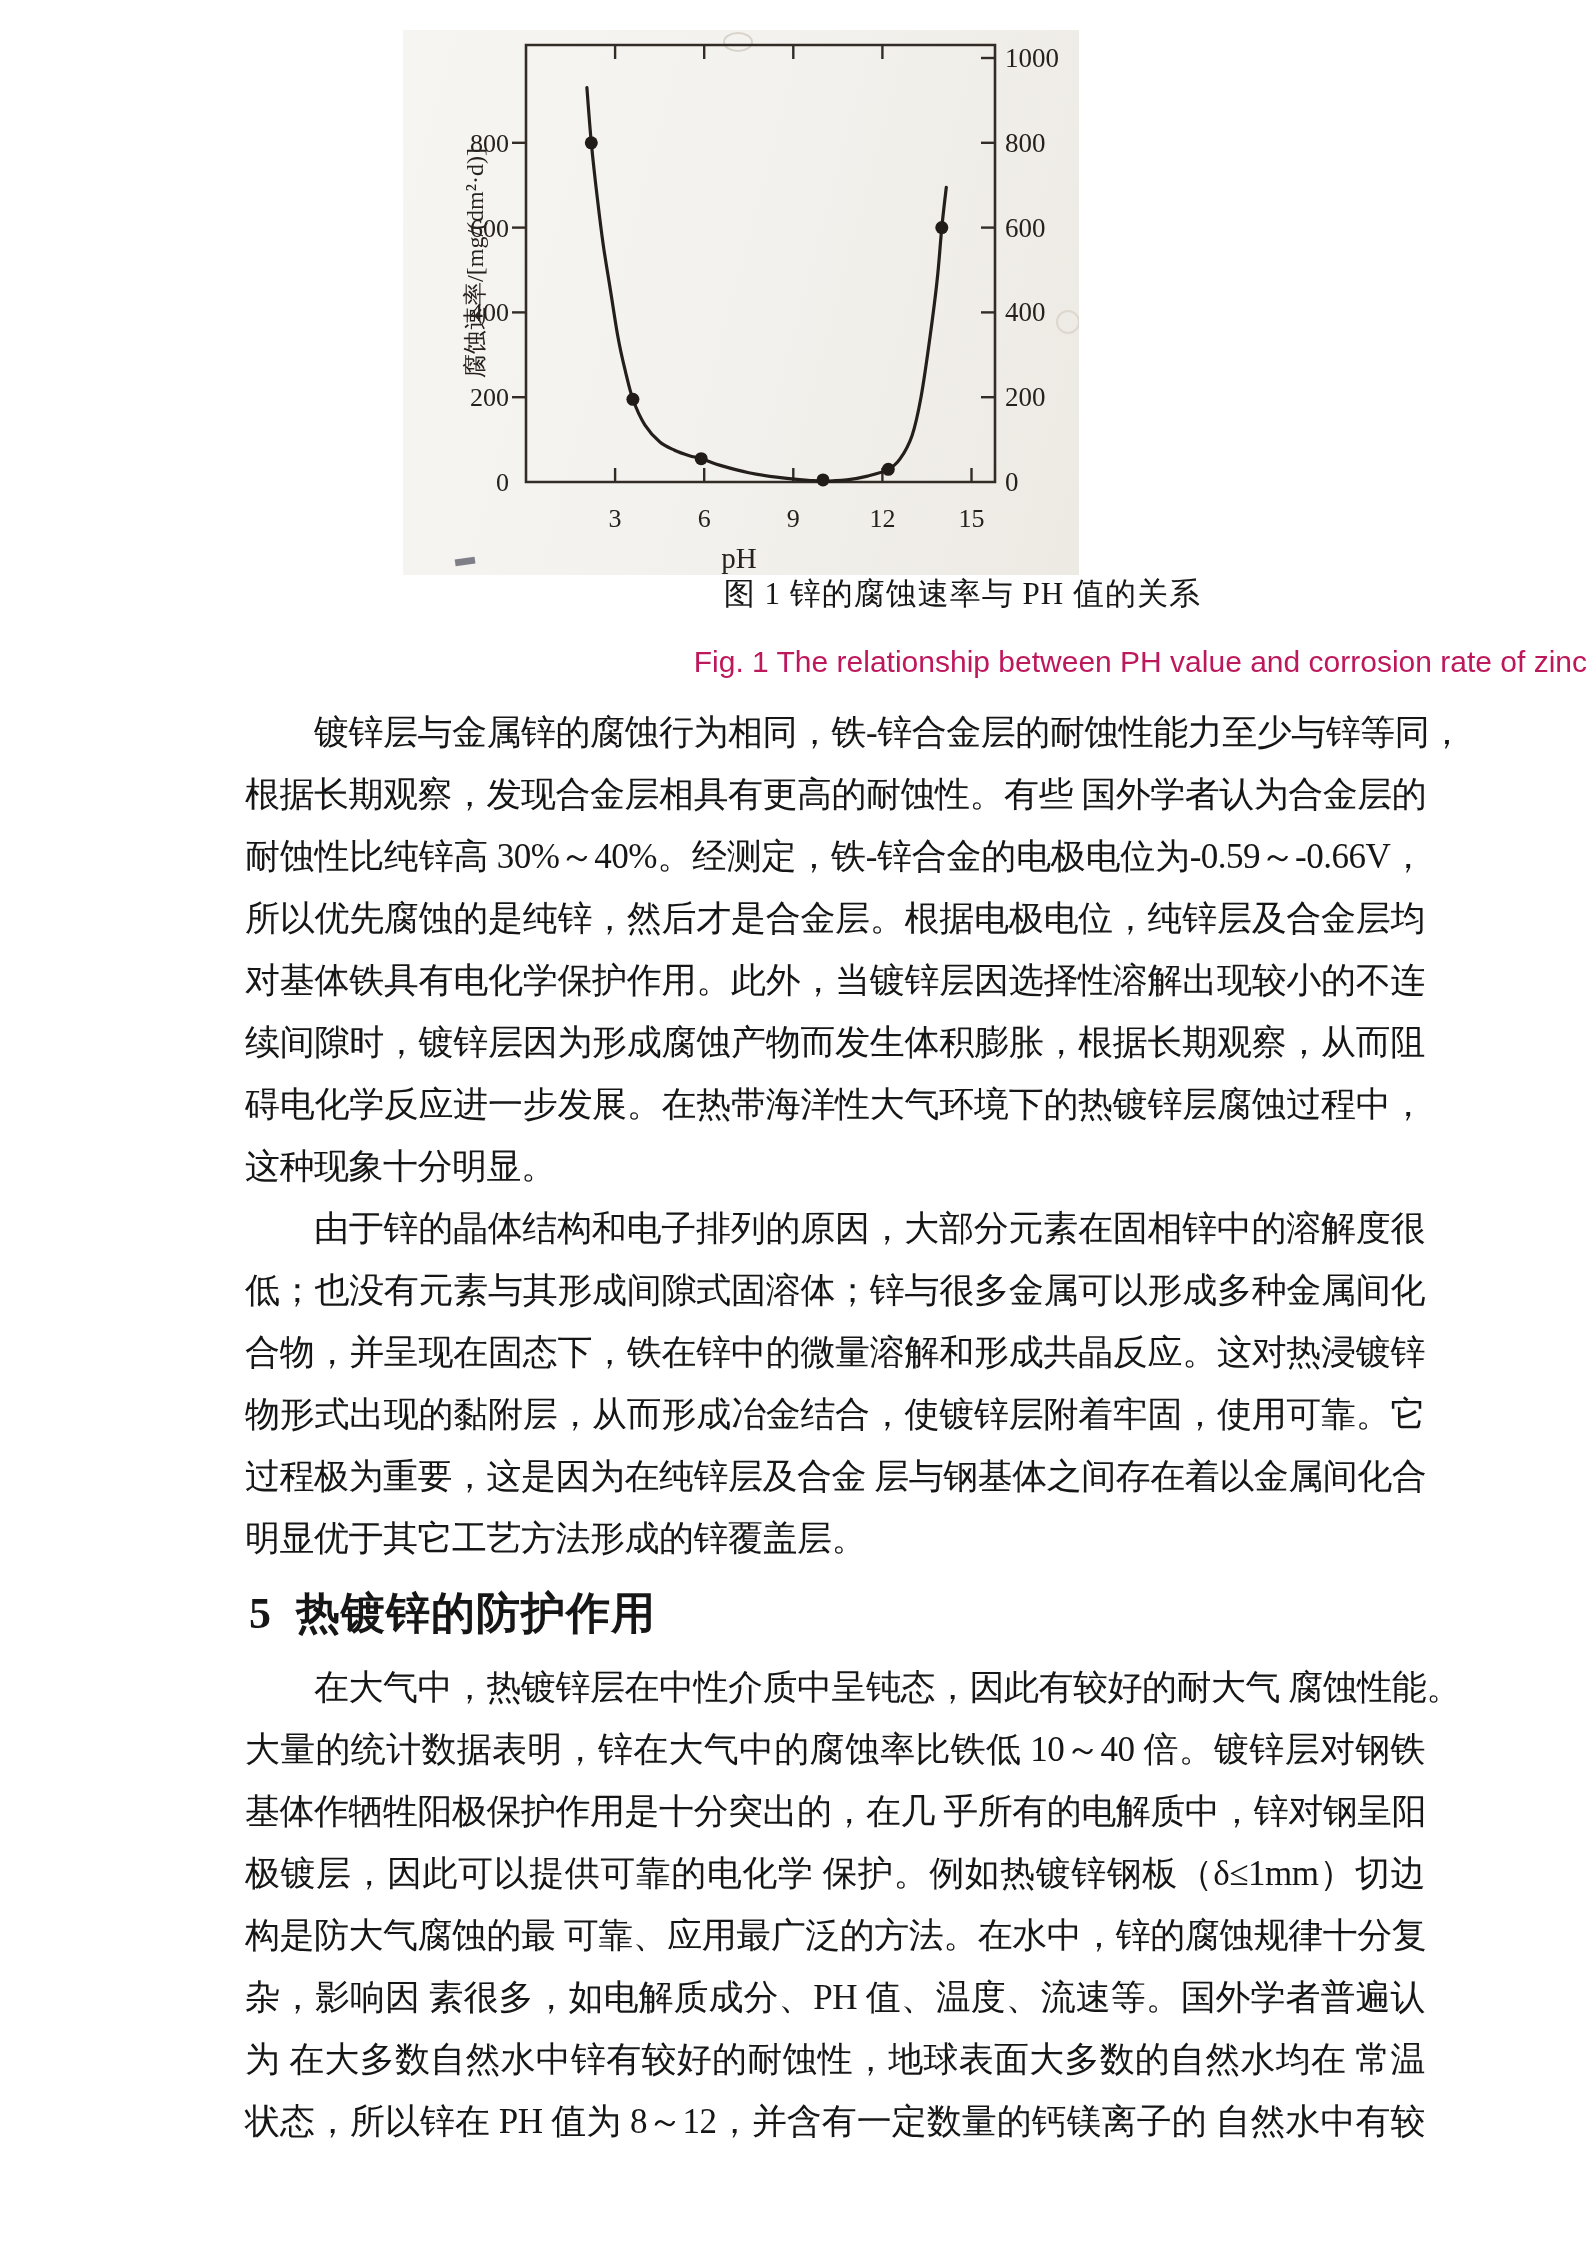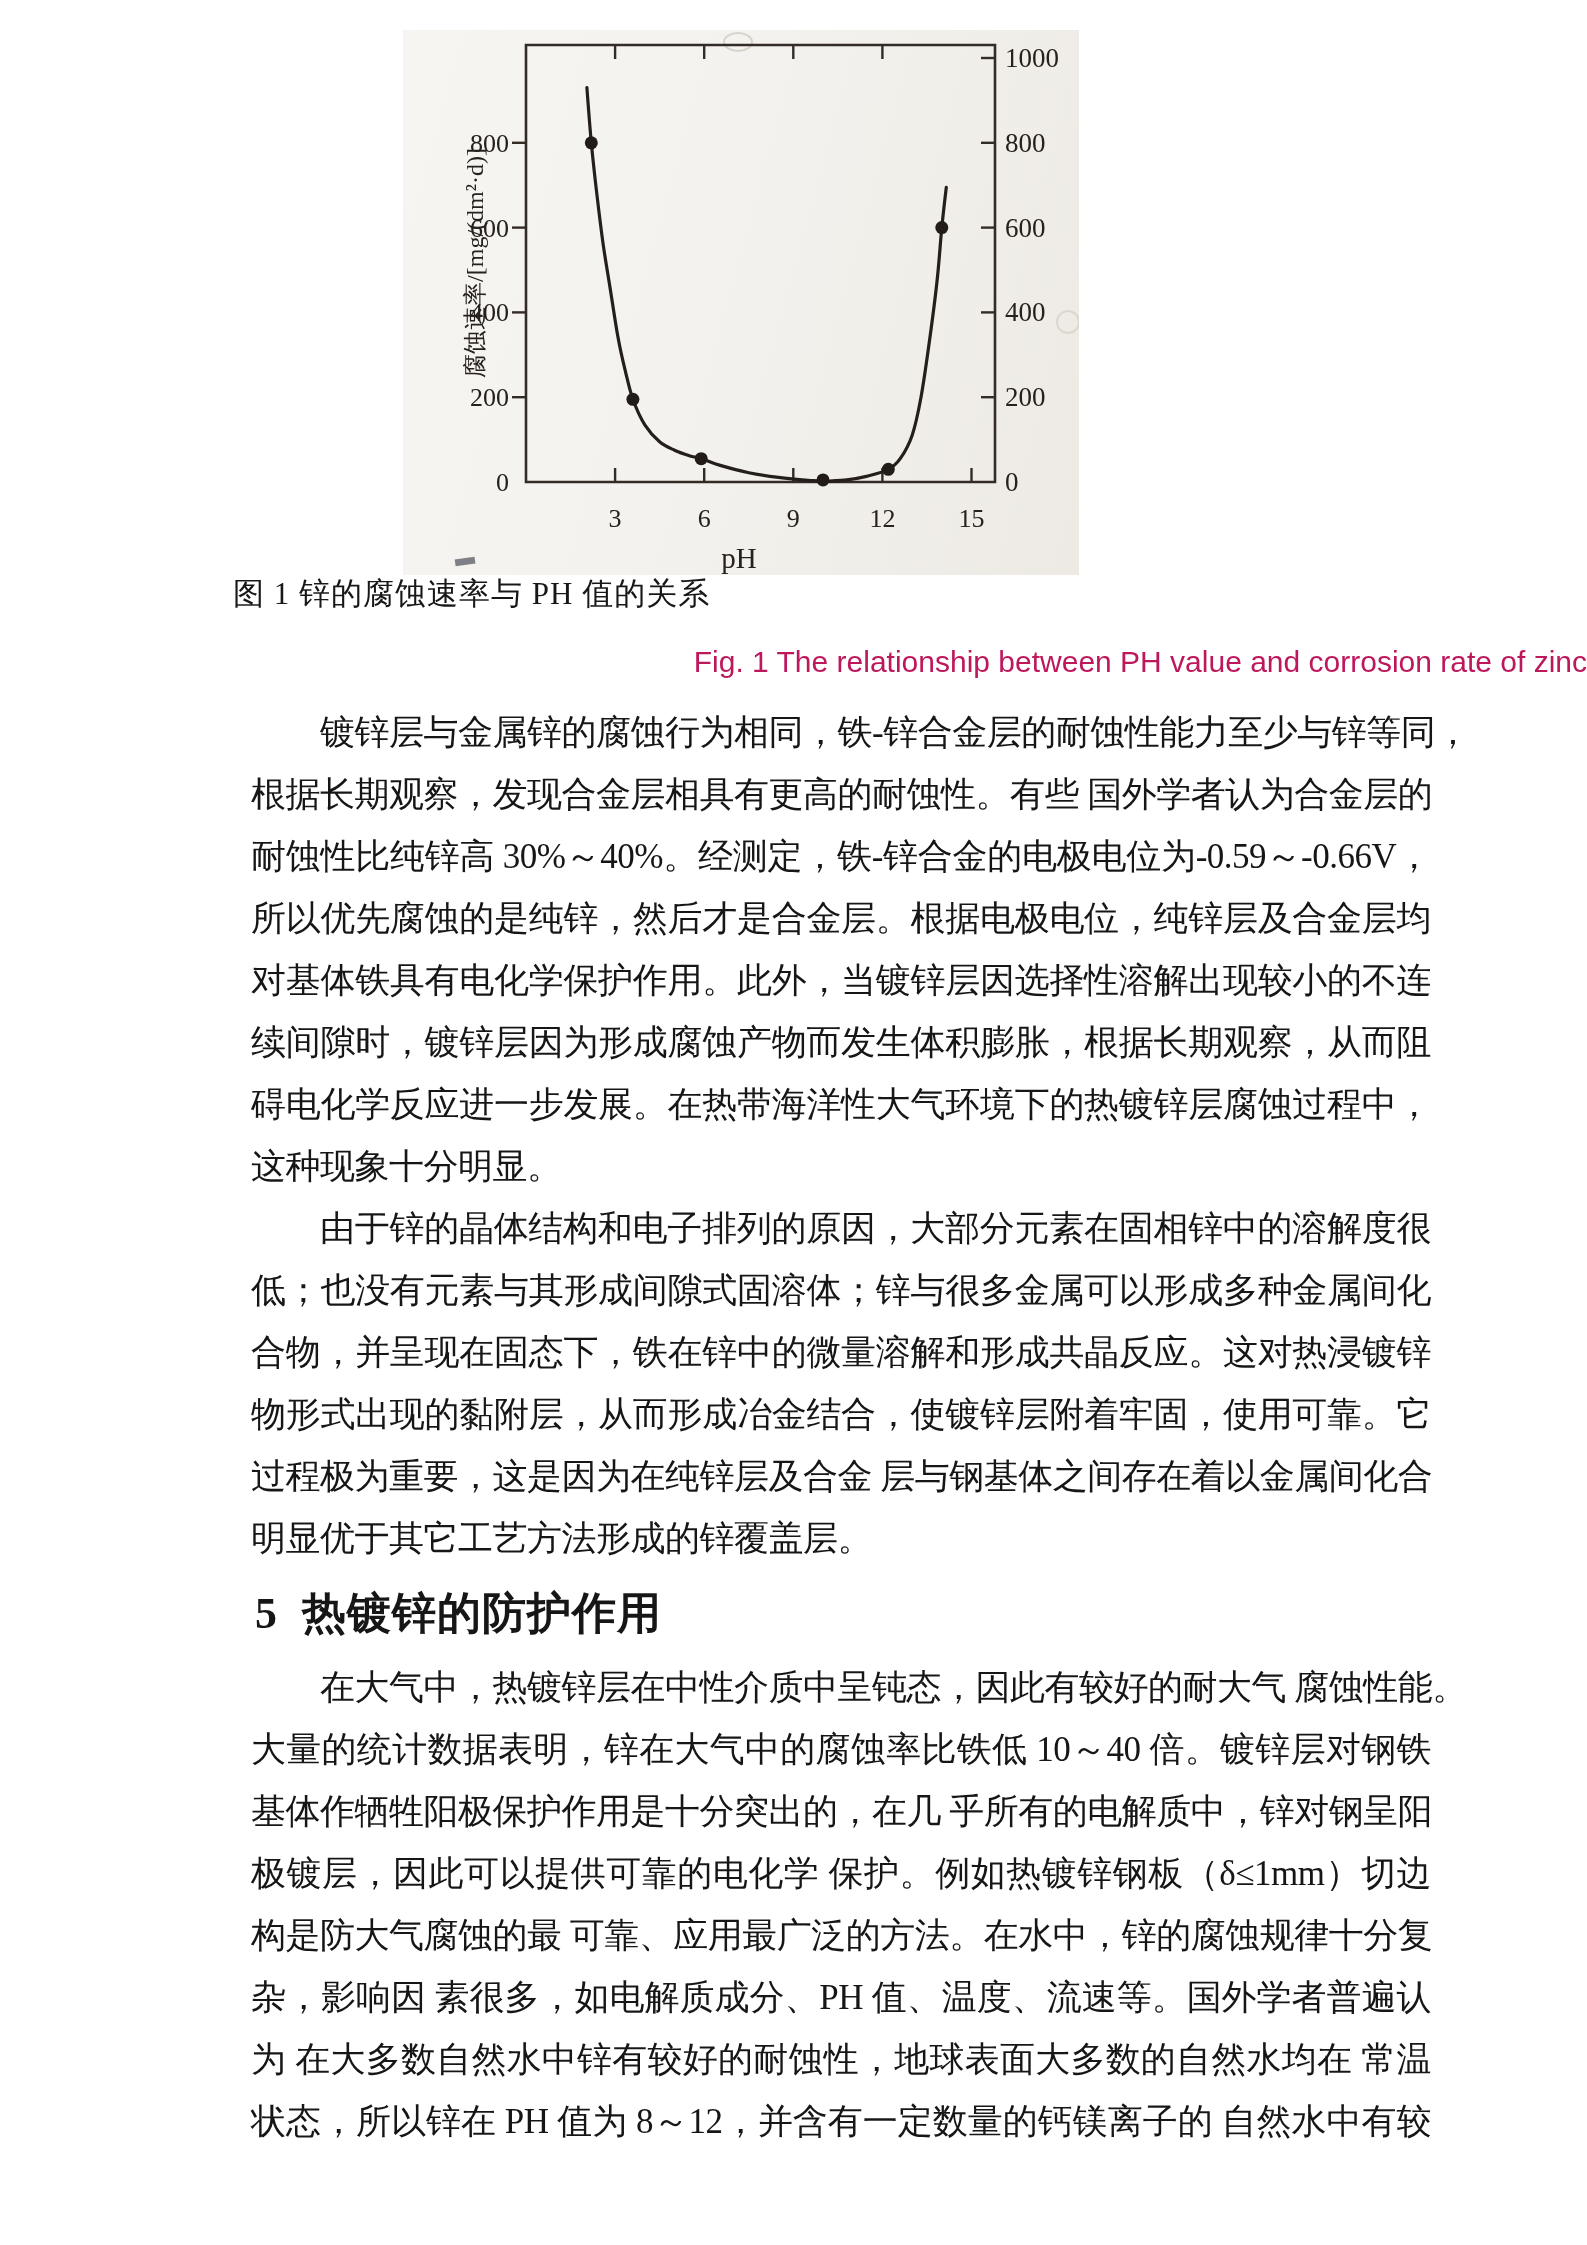--- a/index.html
+++ b/index.html
@@ -15,32 +15,32 @@
   
   .figure-scan{
     position:absolute;left:403px;top:30px;width:676px;height:545px;
     background:linear-gradient(105deg,#f7f5f2 0%,#f4f2ee 45%,#edeae4 100%);
     overflow:hidden;
   }
   .figure-scan svg{display:block;width:676px;height:545px;}
   
   .caption-zh{
     position:absolute;left:233px;top:572px;width:968px;height:48px;
-    text-align:left;font-size:31px;line-height:44px;color:#171717;
+    text-align:right;font-size:31px;line-height:44px;color:#171717;
     letter-spacing:1px;
   }
   .caption-en{
     position:absolute;left:35px;top:642px;width:1552px;height:46px;
     text-align:right;
     font-family:"Liberation Sans","DejaVu Sans",sans-serif;
     font-size:30px;line-height:40px;color:#be185d;
   }
   
   .body-text{
-    position:absolute;left:251px;top:702px;width:1180px;
+    position:absolute;left:245px;top:702px;width:1180px;
     font-size:35px;letter-spacing:-0.5px;color:#161616;
   }
   .line{
     height:62px;line-height:62px;
     text-align:justify;text-align-last:justify;
     white-space:nowrap;
   }
   .line.firstline{text-indent:69px;}
   .line.endline{text-align-last:left;}
   .sec-heading{

